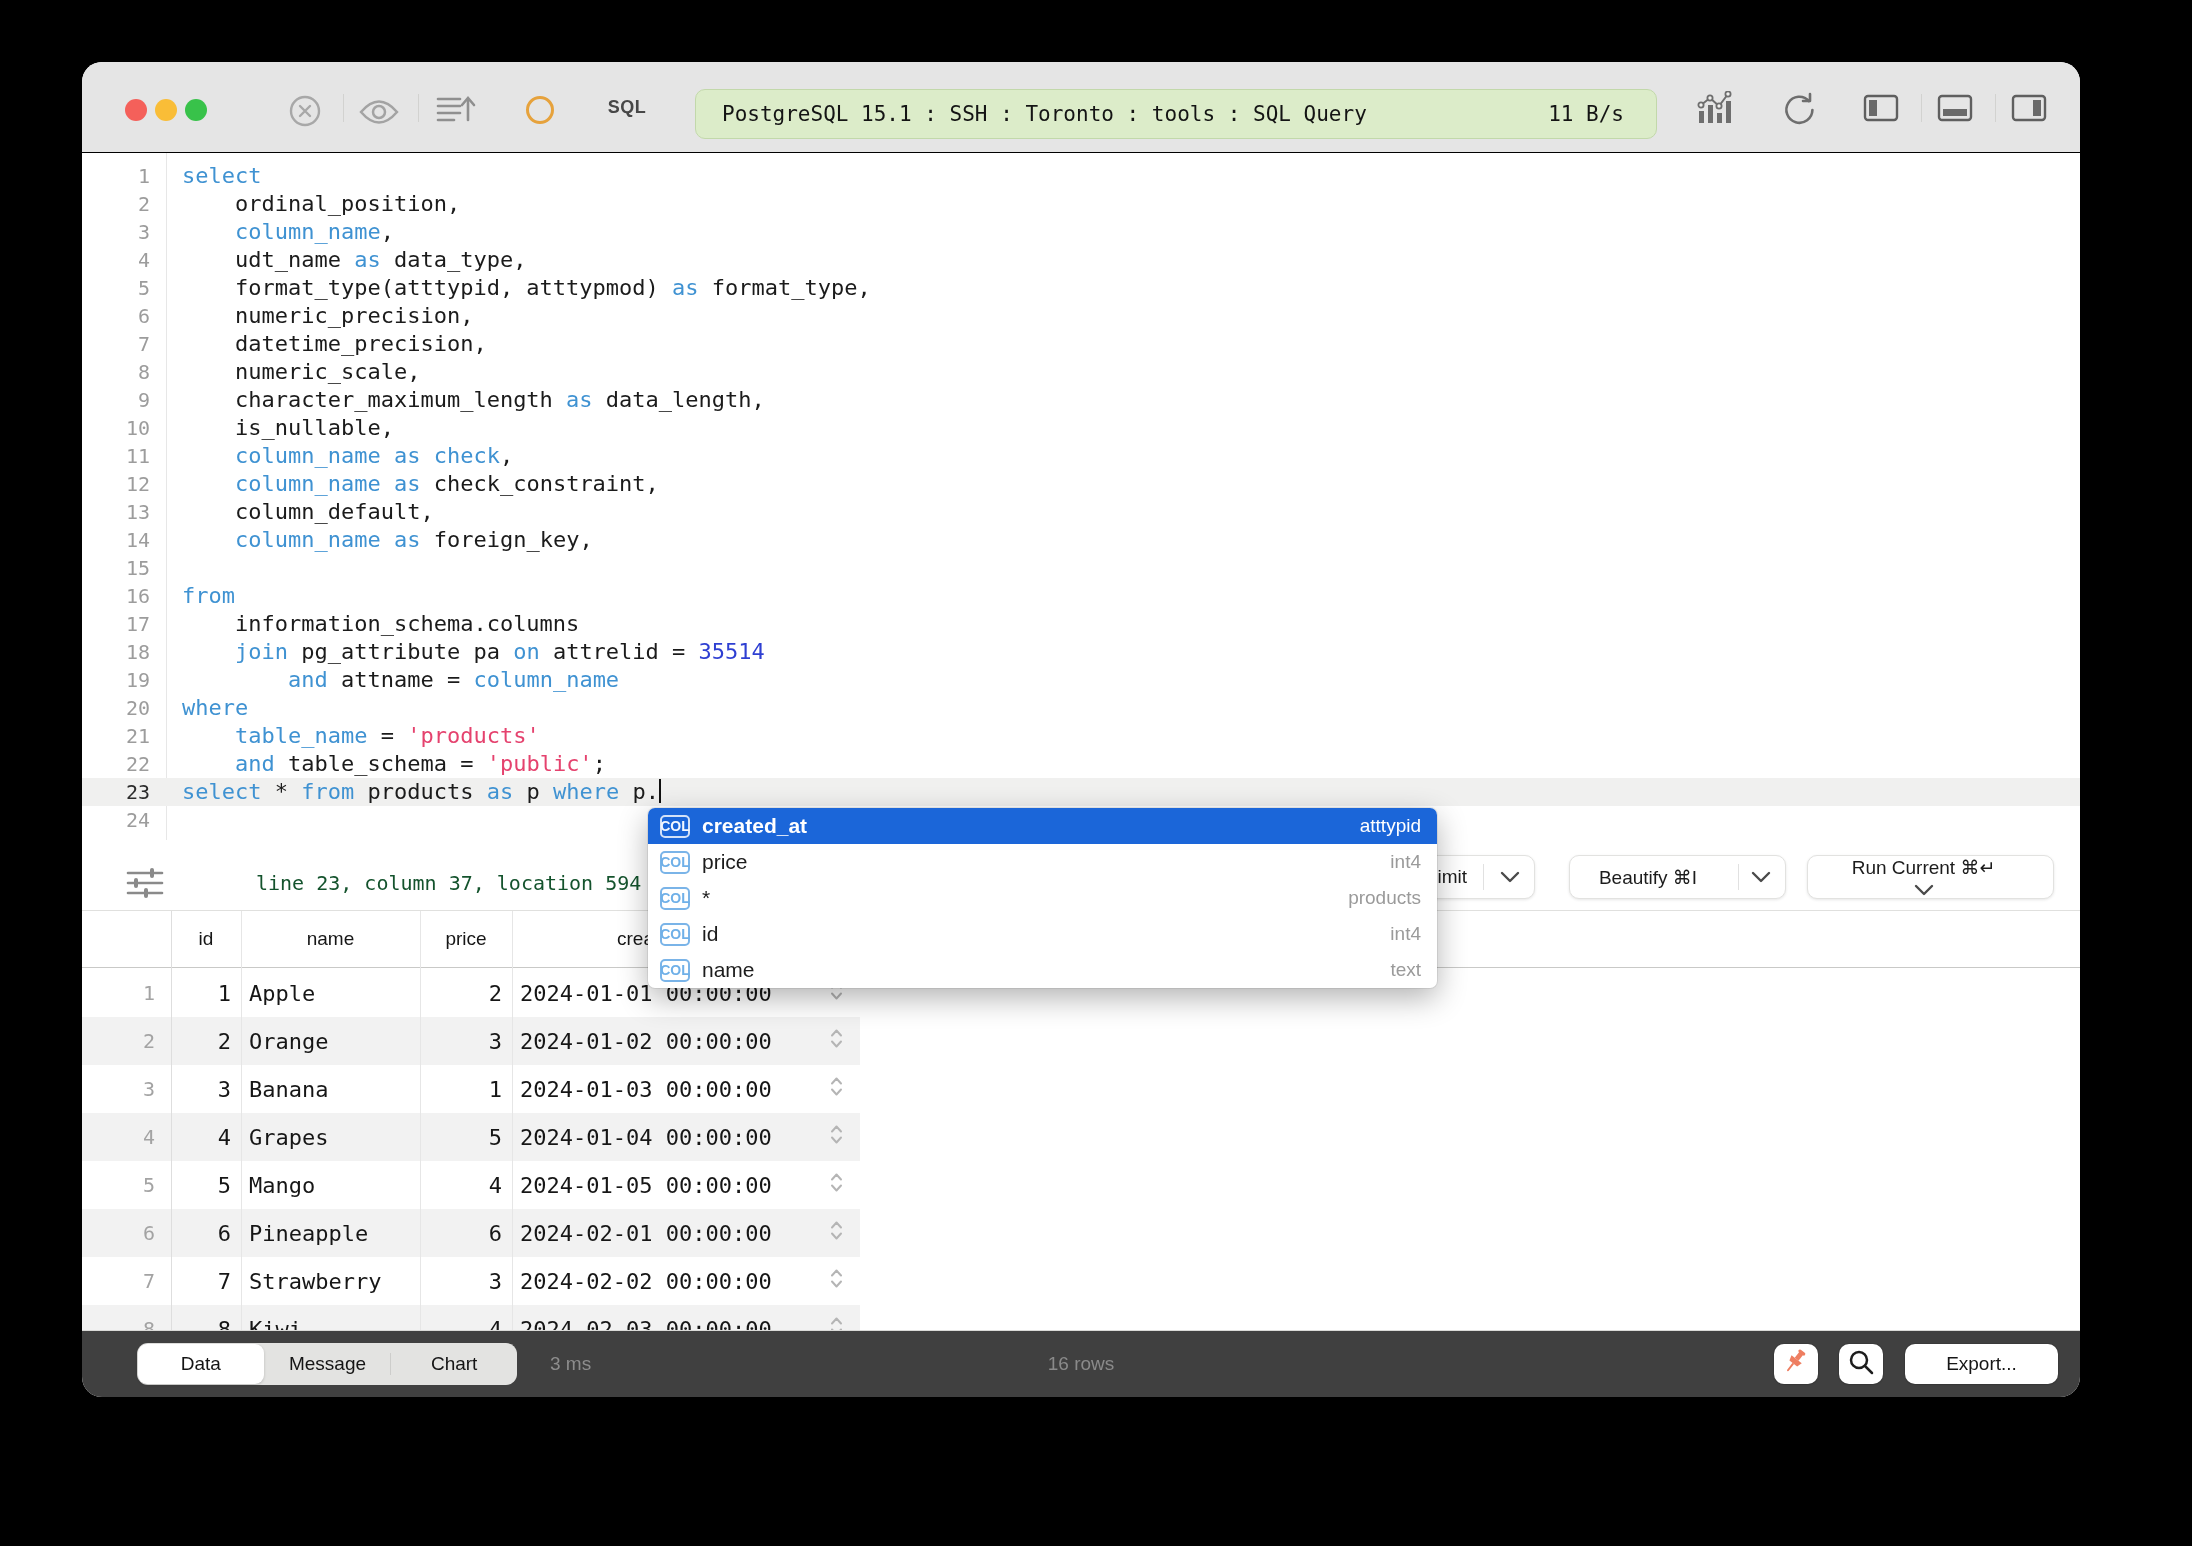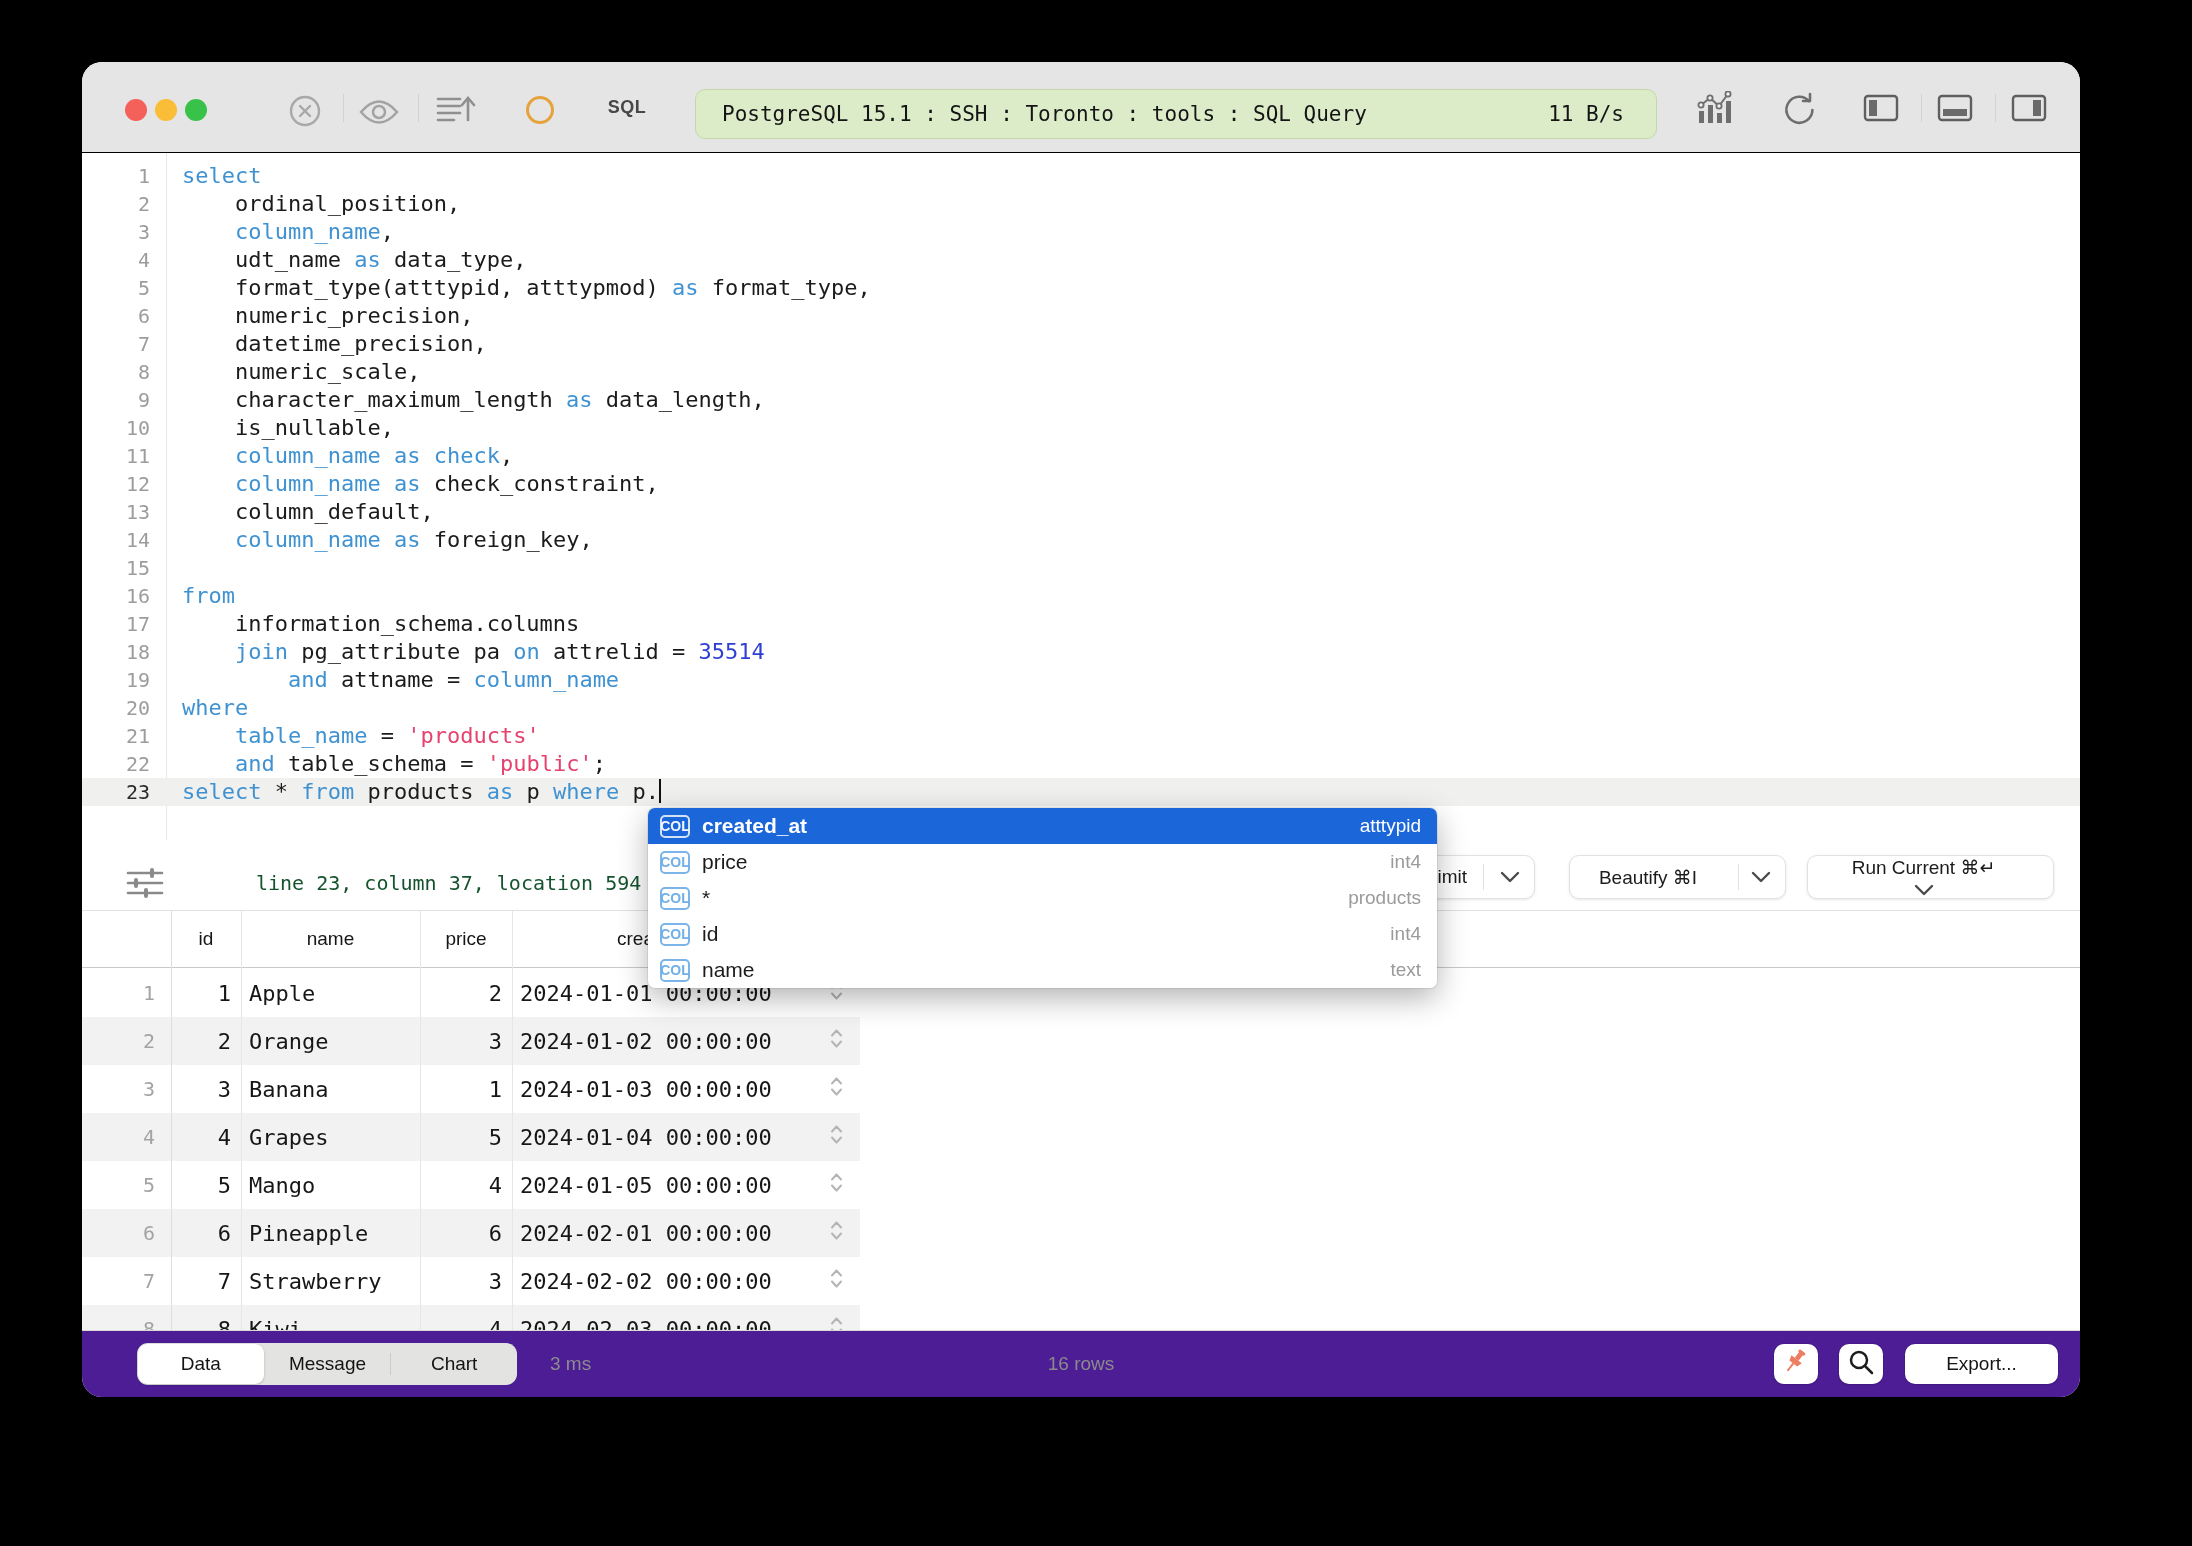--- a/index.html
+++ b/index.html
@@ -59,21 +59,21 @@
   .c{box-sizing:border-box;white-space:nowrap;overflow:hidden;}
   .c-num{width:89px;text-align:right;padding-right:16px;color:#a3a3a3;font-size:20px;}
   .c-id{width:70px;text-align:right;padding-right:10px;}
   .c-name{width:179px;padding-left:8px;}
   .c-price{width:92px;text-align:right;padding-right:10px;}
   .c-created{width:348px;padding-left:8px;position:relative;}
   .stepper{position:absolute;right:16px;top:50%;transform:translateY(-50%);}
   .vline{position:absolute;top:849px;height:419px;width:1px;background:#e6e6e6;}
 
   
-  .bottom-bar{position:absolute;left:0;right:0;top:1268px;height:67px;background:#4c1d95;border-top:1px solid #d9d9d7;box-sizing:border-box;}
+  .bottom-bar{position:absolute;left:0;right:0;top:1268px;height:67px;background:#404040;border-top:1px solid #d9d9d7;box-sizing:border-box;}
   .seg{position:absolute;left:55px;top:12px;width:380px;height:42px;background:#e3e3e1;border-radius:11px;display:flex;align-items:stretch;}
   .seg-item{flex:1;display:flex;align-items:center;justify-content:center;font-size:19px;color:#141414;position:relative;}
   .seg-item.active{background:#fff;border-radius:9px;box-shadow:0 1px 3px rgba(0,0,0,.18);margin:1px;}
   .seg-div{width:1px;background:#cdcdcb;margin:10px 0;}
   .query-time{position:absolute;left:468px;top:12px;height:42px;line-height:42px;font-size:19px;color:#8d8d8d;}
   .row-count{position:absolute;left:0;right:0;top:12px;height:42px;line-height:42px;text-align:center;font-size:19px;color:#8a8a8a;pointer-events:none;}
   .pill-btn{position:absolute;top:13px;height:40px;box-sizing:border-box;background:#fff;border-radius:10px;box-shadow:0 0 0 1px rgba(0,0,0,.07),0 1px 2px rgba(0,0,0,.10);display:flex;align-items:center;justify-content:center;}
   #pin-btn{left:1692px;width:44px;}
   #search-btn{left:1757px;width:44px;}
   #export-btn{left:1823px;width:153px;font-size:19px;color:#161616;}
@@ -197,20 +197,21 @@
         <div class="line"><span class="num">14</span><span class="code"><span>    </span><span class="tk-k">column_name</span><span> </span><span class="tk-k">as</span><span> foreign_key,</span></span></div>
         <div class="line"><span class="num">15</span></div>
         <div class="line"><span class="num">16</span><span class="code"><span class="tk-k">from</span></span></div>
         <div class="line"><span class="num">17</span><span class="code"><span>    information_schema.columns</span></span></div>
         <div class="line"><span class="num">18</span><span class="code"><span>    </span><span class="tk-k">join</span><span> pg_attribute pa </span><span class="tk-k">on</span><span> attrelid = </span><span class="tk-n">35514</span></span></div>
         <div class="line"><span class="num">19</span><span class="code"><span>        </span><span class="tk-k">and</span><span> attname = </span><span class="tk-k">column_name</span></span></div>
         <div class="line"><span class="num">20</span><span class="code"><span class="tk-k">where</span></span></div>
         <div class="line"><span class="num">21</span><span class="code"><span>    </span><span class="tk-k">table_name</span><span> = </span><span class="tk-s">'products'</span></span></div>
         <div class="line"><span class="num">22</span><span class="code"><span>    </span><span class="tk-k">and</span><span> table_schema = </span><span class="tk-s">'public'</span><span>;</span></span></div>
         <div class="line active"><span class="num">23</span><span class="code"><span class="tk-k">select</span><span> * </span><span class="tk-k">from</span><span> products </span><span class="tk-k">as</span><span> p </span><span class="tk-k">where</span><span> p.</span><span class="caret"></span></span></div>
+        <div class="line"><span class="num">24</span><span class="code"></span></div>
       </div>
   </div>
 
   <span class="tune-icon">
     <svg width="38" height="30" viewBox="0 0 38 30">
         <g stroke="#8a8a8a" stroke-width="2.6" stroke-linecap="round">
           <line x1="2" y1="5" x2="36" y2="5"></line>
           <line x1="2" y1="15" x2="36" y2="15"></line>
           <line x1="2" y1="25" x2="36" y2="25"></line>
         </g>

